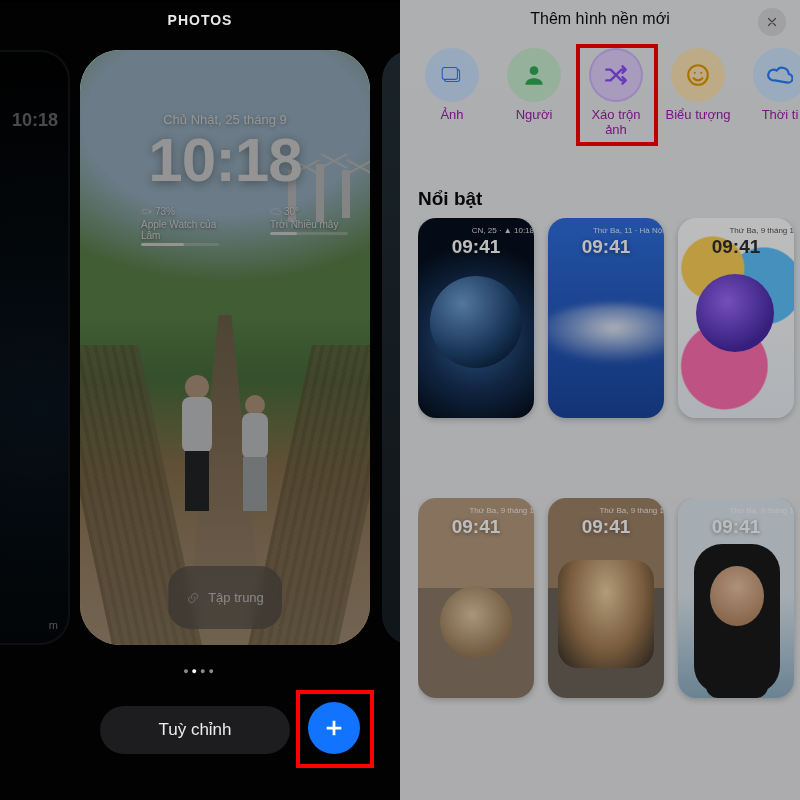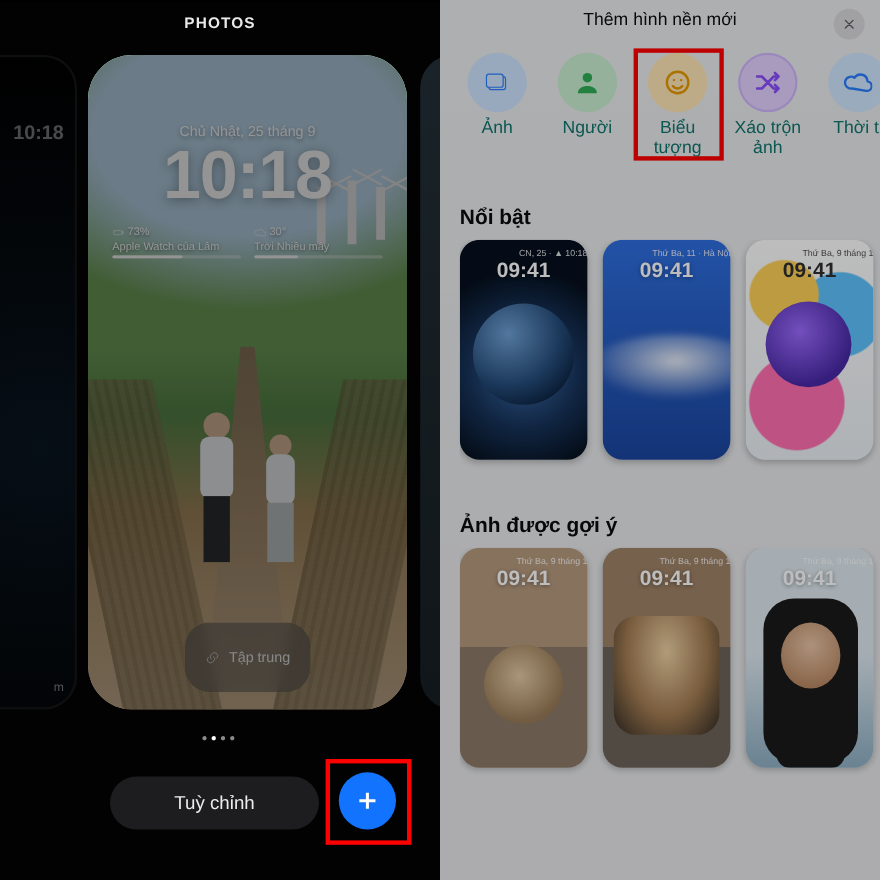--- a/index.html
+++ b/index.html
@@ -66,21 +66,21 @@
   .person .legs{position:absolute;left:50%;transform:translateX(-50%);top:76px;width:24px;height:60px;}
   .p1{left:2px;height:160px;width:50px;} .p1 .body{background:#f2f4f6;} .p1 .legs{background:#2c2e30;}
   .p2{right:2px;height:140px;width:46px;} .p2 .head{width:20px;height:20px;} .p2 .body{background:#eceef0;width:26px;height:46px;top:18px;} .p2 .legs{top:62px;height:54px;background:#bfc6c9;}
   .windmill { position:absolute; width:8px;height:52px;background:#e3e3e6; top:120px; }
   .windmill.a{left:208px;} .windmill.b{left:236px;height:58px;top:114px;} .windmill.c{left:262px;height:48px;}
   .windmill::before,.windmill::after{content:"";position:absolute;top:-4px;left:3px;width:30px;height:2px;background:#e3e3e6;}
   .windmill::before{transform:rotate(28deg);} .windmill::after{transform:rotate(-28deg);}
   .ls-date{position:absolute;top:62px;left:0;right:0;text-align:center;font-size:13px;font-weight:500;color:#fff;text-shadow:0 1px 4px rgba(0,0,0,.4);}
   .ls-time{position:absolute;top:74px;left:0;right:0;text-align:center;font-size:62px;font-weight:700;letter-spacing:-1px;color:#fff;text-shadow:0 2px 10px rgba(0,0,0,.35);}
   .widgets{position:absolute;top:156px;left:22px;right:22px;display:flex;gap:12px;}
-  .widget{flex:1;font-size:10px;color:#fff;text-shadow:0 1px 3px rgba(0,0,0,.5);}
+  .widget{flex:1;font-size:10px;color:#fff;text-shadow:0 1px 3px rgba(0,0,0,.5);margin-left:39px;}
   .widget .row1{display:flex;align-items:center;gap:3px;margin-bottom:2px;}
   .widget .bar{height:3px;background:rgba(255,255,255,.35);border-radius:2px;position:relative;overflow:hidden;margin-top:2px;}
   .widget .bar .fill{position:absolute;inset:0;width:55%;background:#fff;border-radius:2px;}
   .pill-focus{position:absolute;left:50%;transform:translateX(-50%);bottom:16px;background:rgba(80,80,80,.55);backdrop-filter:blur(6px);border-radius:22px;padding:24px 18px;display:flex;align-items:center;gap:8px;font-size:13px;color:#e9e9e9;}
   .darken{position:absolute;inset:0;background:rgba(0,0,0,.42);border-radius:40px;pointer-events:none;}
   .card-next{position:absolute;left:382px;top:48px;width:90px;height:595px;border-radius:30px;background:linear-gradient(#4a6475,#2e3e47);filter:brightness(.35);}
 
   .dots{position:absolute;left:0;width:400px;top:664px;text-align:center;color:#8a8a8a;font-size:9px;letter-spacing:3px;}
   .dots .active{color:#fff;}
 
@@ -99,21 +99,21 @@
   .sheet-dim{position:absolute;inset:0;background:rgba(0,0,0,.26);pointer-events:none;}
   .sheet-title{position:absolute;left:0;right:0;top:10px;text-align:center;font-size:16px;font-weight:400;color:#0c0c0c;}
   .close-btn{position:absolute;right:14px;top:8px;width:28px;height:28px;border-radius:50%;background:#d9d9de;display:flex;align-items:center;justify-content:center;}
   .close-btn svg{width:12px;height:12px;stroke:#5a5a60;stroke-width:2.4;}
 
   .cats{position:absolute;left:0;right:0;top:48px;display:flex;gap:10px;padding:0 16px;overflow:hidden;}
   .cat{flex:0 0 72px;text-align:center;}
   .cat .circ{width:54px;height:54px;border-radius:50%;margin:0 auto 6px;display:flex;align-items:center;justify-content:center;}
   .cat.blue .circ{background:#cfe5ff;} .cat.green .circ{background:#c9efd1;}
   .cat.purple .circ{background:#e3d2ff;} .cat.orange .circ{background:#ffe7b8;} .cat.sky .circ{background:#cfe7ff;}
-  .cat .lbl{font-size:16px;color:#0f766e;line-height:1.15;}
+  .cat .lbl{font-size:13px;color:#a21caf;line-height:1.15;}
   .cat.highlight .circ{box-shadow:0 0 0 2px rgba(124,68,255,.18) inset;}
   .hl-red-2{position:absolute;border:4px solid #ff0000;left:176px;top:44px;width:82px;height:102px;pointer-events:none;}
 
   .sec-title{position:absolute;left:18px;font-size:19px;font-weight:700;color:#0c0c0c;}
   .sec1-title{top:188px;} .sec2-title{top:468px;}
 
   .featured{position:absolute;left:18px;right:0;top:218px;height:222px;display:flex;gap:14px;overflow:hidden;}
   .thumb{flex:0 0 116px;height:200px;border-radius:18px;position:relative;overflow:hidden;box-shadow:0 2px 6px rgba(0,0,0,.22);}
   .thumb .tt{position:absolute;top:8px;left:0;right:0;text-align:right;font-size:8px;color:#fff;opacity:.85;}
   .thumb .tclock{position:absolute;top:18px;left:0;right:0;text-align:center;font-size:19px;font-weight:700;color:#fff;text-shadow:0 1px 4px rgba(0,0,0,.4);}
@@ -257,40 +257,40 @@
       </div>
       <div class="cat green">
         <div class="circ">
             <svg width="26" height="26" viewBox="0 0 24 24" fill="#2fae55">
               <circle cx="12" cy="8" r="4"></circle>
               <path d="M4 21c0-4 4-6 8-6s8 2 8 6z"></path>
             </svg>
           </div>
         <div class="lbl">Người</div>
       </div>
+      <div class="cat purple highlight">
+        <div class="circ">
+            <svg class="ic" width="26" height="26" viewBox="0 0 24 24" stroke="#8a4dff" stroke-width="2.2">
+              <path d="M3 7h4l10 10h4M3 17h4l10-10h4M18 4l3 3-3 3M18 14l3 3-3 3"></path>
+            </svg>
+          </div>
+        <div class="lbl" style="white-space:pre-line">Xáo trộn
+ảnh</div>
+      </div>
       <div class="cat orange">
         <div class="circ">
             <svg class="ic" width="26" height="26" viewBox="0 0 24 24" stroke="#e79a00" stroke-width="2">
               <circle cx="12" cy="12" r="9"></circle>
               <circle cx="9" cy="10" r="1" fill="#e79a00" stroke="none"></circle>
               <circle cx="15" cy="10" r="1" fill="#e79a00" stroke="none"></circle>
               <path d="M8 15c1.2 1.3 2.6 2 4 2s2.8-.7 4-2"></path>
             </svg>
           </div>
         <div class="lbl">Biểu tượng</div>
       </div>
-      <div class="cat purple highlight">
-        <div class="circ">
-            <svg class="ic" width="26" height="26" viewBox="0 0 24 24" stroke="#8a4dff" stroke-width="2.2">
-              <path d="M3 7h4l10 10h4M3 17h4l10-10h4M18 4l3 3-3 3M18 14l3 3-3 3"></path>
-            </svg>
-          </div>
-        <div class="lbl" style="white-space:pre-line">Xáo trộn
-ảnh</div>
-      </div>
       <div class="cat sky">
         <div class="circ">
             <svg class="ic" width="26" height="26" viewBox="0 0 24 24" stroke="#2b7fff" stroke-width="2">
               <path d="M7 17a5 5 0 1 1 2-9 6 6 0 0 1 11 3 4 4 0 0 1-1 8z"></path>
             </svg>
           </div>
         <div class="lbl">Thời ti</div>
       </div>
     </div>
     <div class="hl-red-2"></div>
@@ -307,21 +307,20 @@
         <div class="tclock">09:41</div>
 
       </div>
       <div class="thumb th-collection">
         <div class="tt" style="color:#303030">Thứ Ba, 9 tháng 1</div>
         <div class="tclock" style="color:#303030;text-shadow:none">09:41</div>
 
       </div>
     </div>
 
-    <div class="sec-title sec2-title">Ảnh được gợi ý</div>
     <div class="suggested">
       <div class="thumb th-cat1">
         <div class="tt">Thứ Ba, 9 tháng 1</div>
         <div class="tclock">09:41</div>
       </div>
       <div class="thumb th-cat2">
         <div class="tt">Thứ Ba, 9 tháng 1</div>
         <div class="tclock">09:41</div>
       </div>
       <div class="thumb th-girl">

